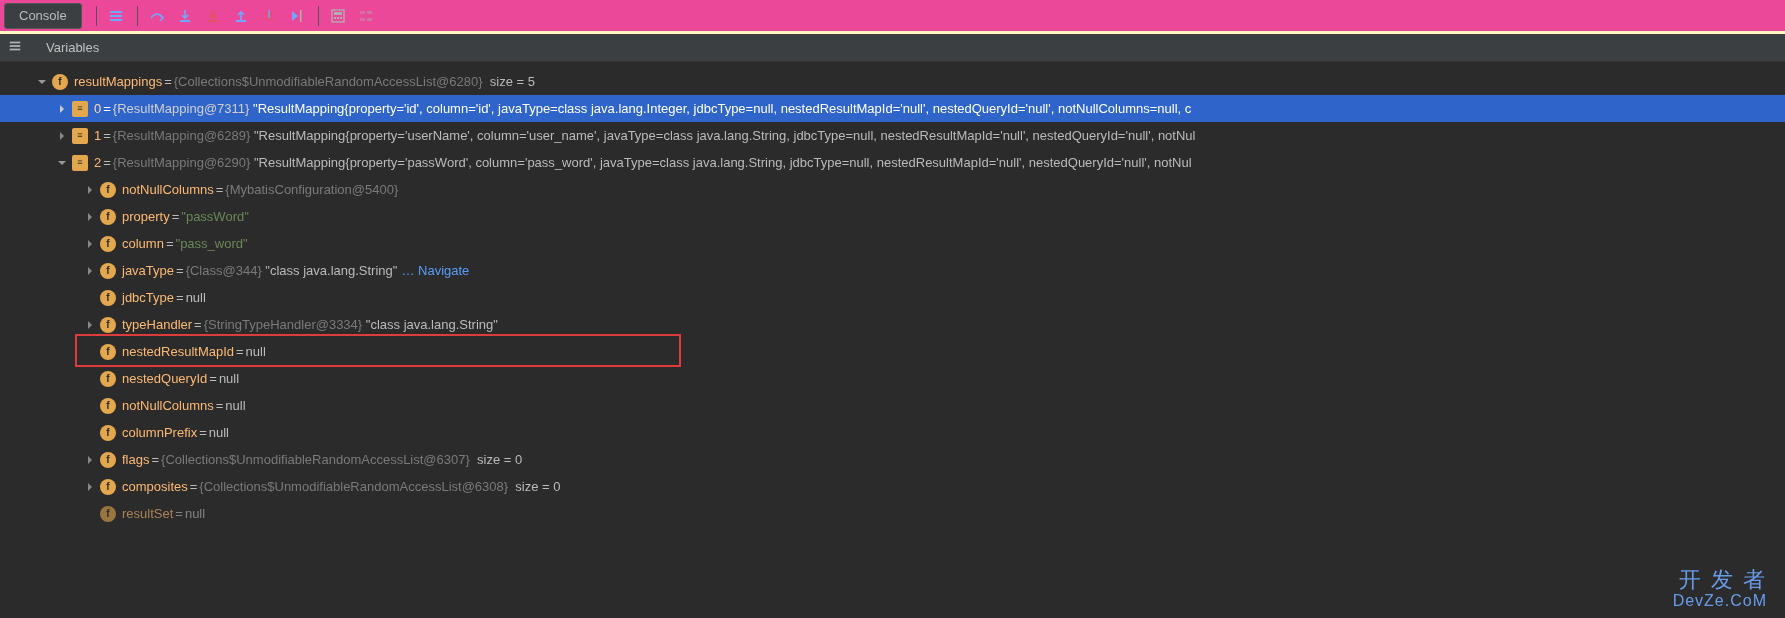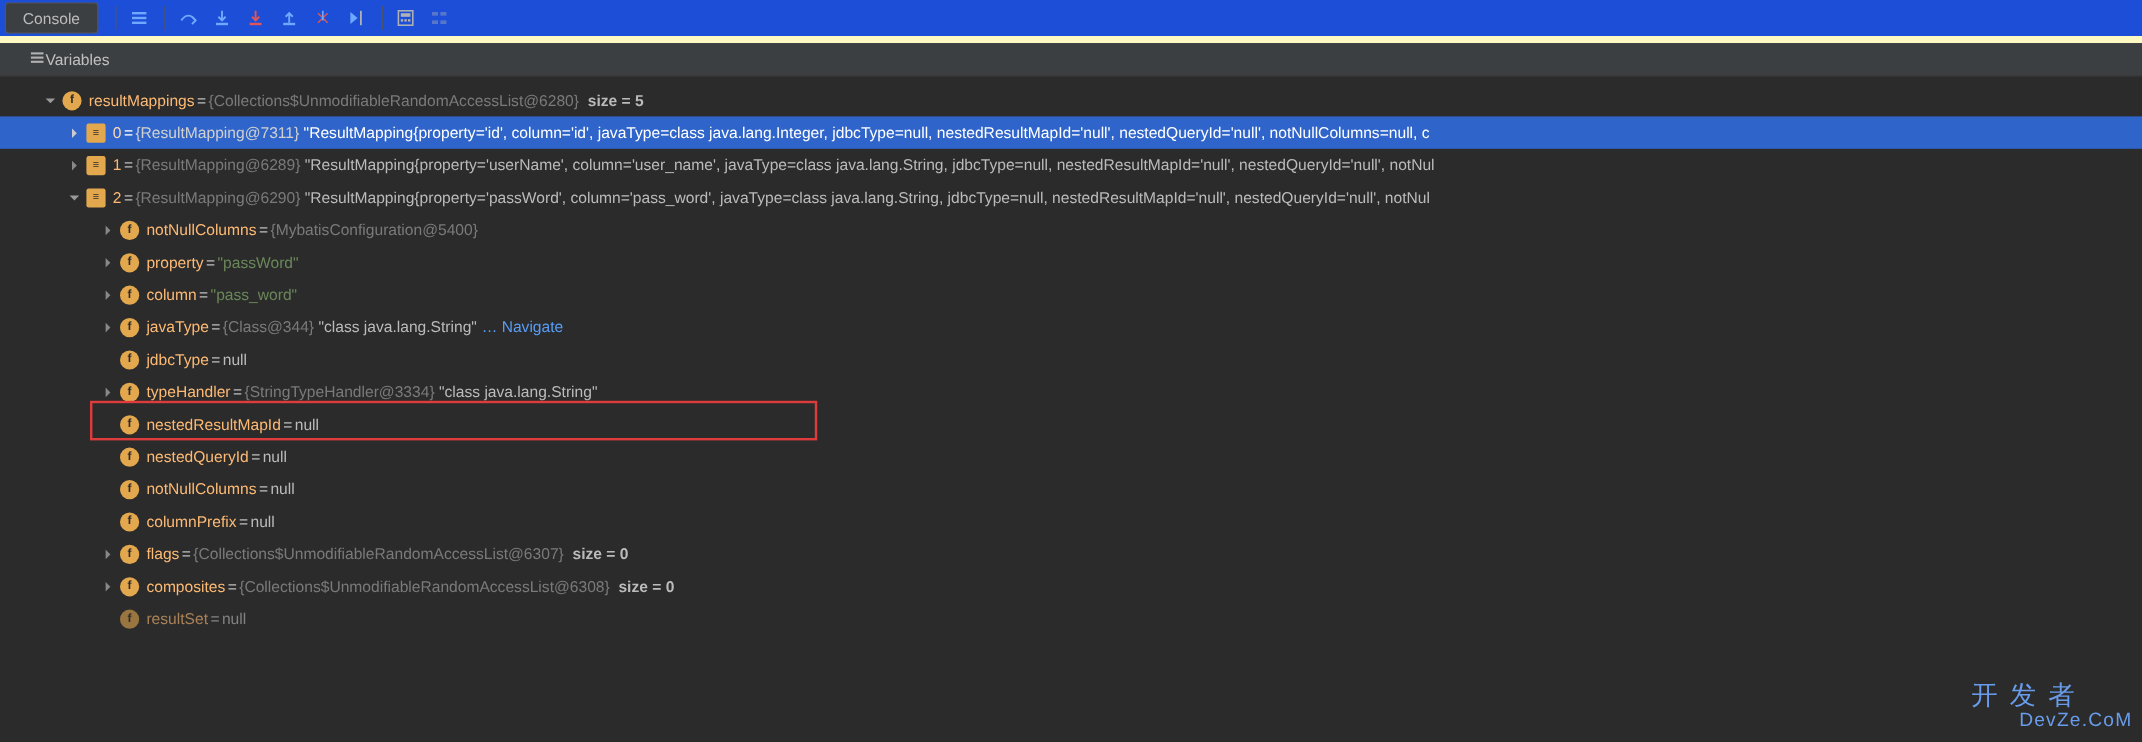--- a/index.html
+++ b/index.html
@@ -8,22 +8,22 @@
     color: #bbbbbb;
     font-family: "Segoe UI", Arial, sans-serif;
     font-size: 13px;
     width: 1785px;
     height: 618px;
     overflow: hidden;
     position: relative;
   }
   .toolbar {
     height: 34px;
-    background: #1d4ed8;
-    border-bottom: 6px solid #fef9c3;
+    background: #ec4899;
+    border-bottom: 3px solid #fef9c3;
     display: flex;
     align-items: center;
     padding: 15px 4px;
   }
   .tb-btn {
     height: 26px;
     min-width: 26px;
     display: inline-flex;
     align-items: center;
     justify-content: center;
@@ -51,22 +51,22 @@
     background: #3c3f41;
     color: #bbbbbb;
     margin-right: 8px;
   }
   .panel-header {
     height: 28px;
     background: #3c3f41;
     border-bottom: 1px solid #323232;
     display: flex;
     align-items: center;
-    padding-left: 24px;
-    gap: 0;
+    padding-left: 8px;
+    gap: 24px;
     color: #c0c0c0;
   }
   .tree {
     padding: 6px 0 0 0;
     line-height: 27px;
     white-space: nowrap;
   }
   .row {
     display: flex;
     align-items: center;
@@ -90,34 +90,34 @@
     color: #2b2b2b;
   }
   .badge.f { background: #e3a84e; }
   .badge.arr { background: #e3a84e; border-radius: 2px; font-size: 9px; }
   .name-field { color: #fdba74; }
   .name-field.sel { color: #ffd9b3; }
   .eq { color: #bbbbbb; margin: 0 2px; }
   .obj { color: #7a7a7a; }
   .str { color: #bbbbbb; }
   .str-lit { color: #6a8759; }
-  .sizetxt { color: #bbbbbb; font-weight: bold; }
+  .sizetxt { color: #bbbbbb; }
   .link { color: #589df6; margin-left: 4px; }
   .highlight-box {
     position: absolute;
     border: 2px solid #de3c3c;
     pointer-events: none;
   }
   .watermark {
     position: absolute;
-    right: 8px; bottom: 8px;
+    right: 18px; bottom: 8px;
     color: #6fa8ff;
     font-family: "Arial", sans-serif;
     font-size: 22px;
-    text-align: left;
+    text-align: right;
     line-height: 1.1;
     letter-spacing: 2px;
     opacity: 0.9;
   }
   .watermark .en { font-size: 16px; letter-spacing: 1px; margin-left: 40px; }
   .disabled { opacity: 0.4; }
 </style>
 </head>
 <body>
 

